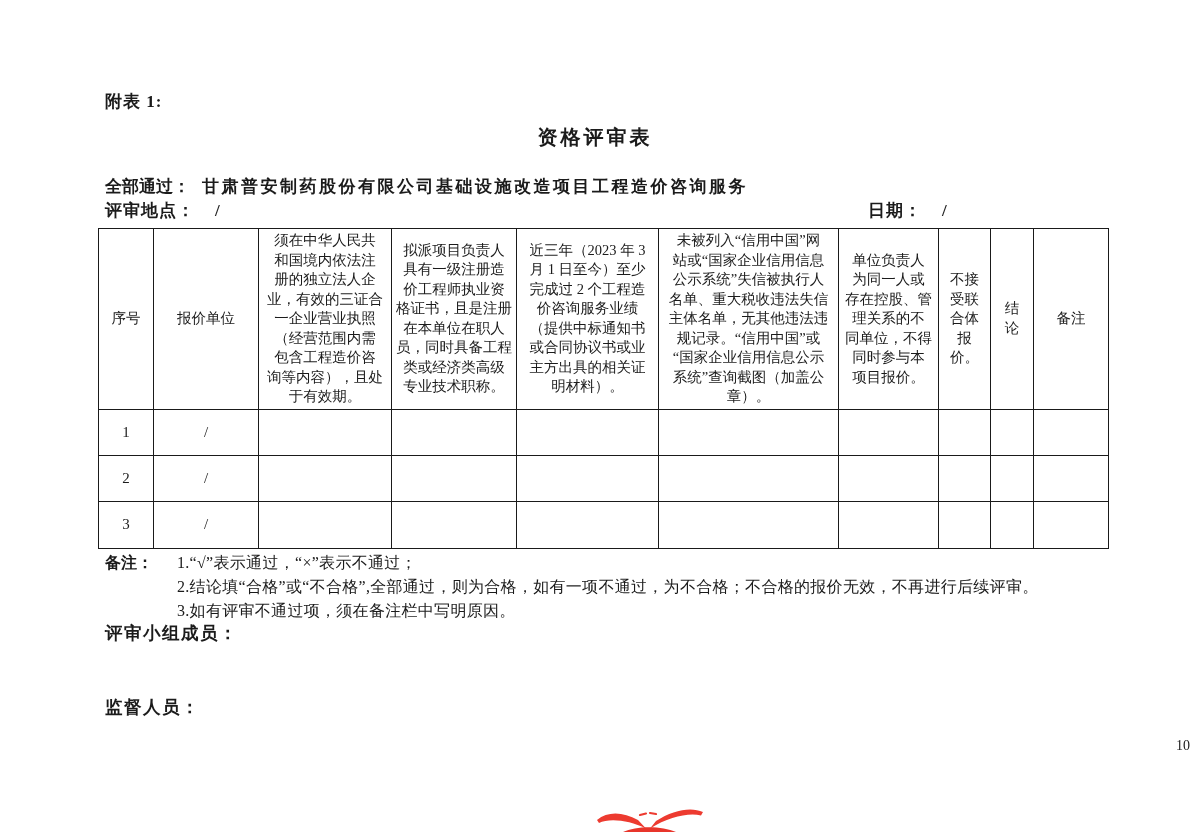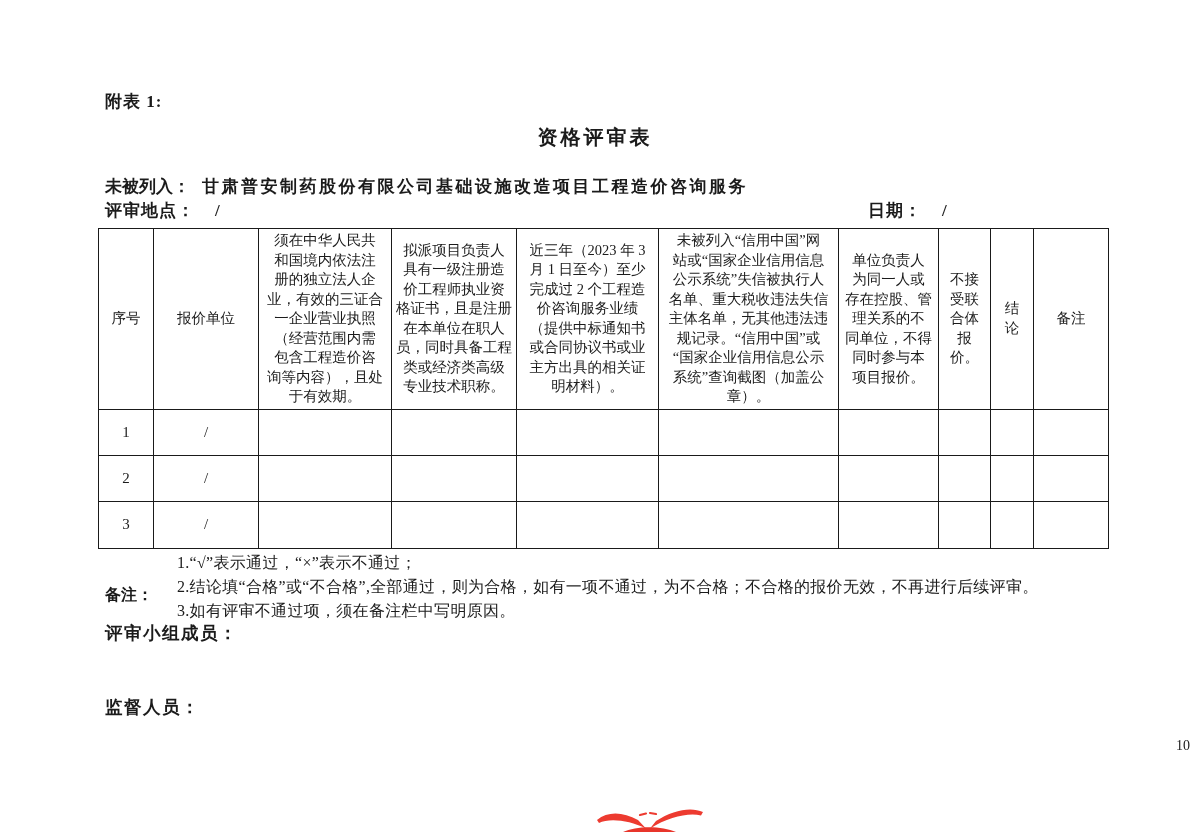--- a/index.html
+++ b/index.html
@@ -44,39 +44,39 @@
   table.review thead th{
     font-size:14.5px;font-weight:400;line-height:19.5px;
     white-space:pre-line;
   }
   table.review tbody tr{height:46px;}
   table.review tbody td{font-size:15px;}
   .notes{
     position:absolute;left:105px;top:551px;width:1020px;
     display:flex;align-items:flex-start;
   }
-  .notes-label{font-size:16px;font-weight:700;flex:0 0 auto;line-height:24px;margin-top:32px;}
+  .notes-label{font-size:16px;font-weight:700;flex:0 0 auto;line-height:24px;}
   .notes-items{margin-left:24px;}
   .notes-items .note-line{font-size:16px;line-height:24px;letter-spacing:0.3px;white-space:nowrap;}
   .team{position:absolute;left:105px;top:621px;font-size:17.5px;font-weight:700;letter-spacing:1.5px;}
   .supervisor{position:absolute;left:105px;top:695px;font-size:17.5px;font-weight:700;letter-spacing:1.5px;}
   .pagenum{position:absolute;left:0;top:738px;width:100%;text-align:right;font-size:14px;}
   .emblem{position:absolute;left:596px;top:805px;}
 </style>
 </head>
 <body>
 
 <div class="page">
 
   <div class="attach">附表 1:</div>
 
   <h1 class="title">资格评审表</h1>
 
   <div class="project-row">
-    <span class="lbl">未被列入：</span>
+    <span class="lbl">全部通过：</span>
     <span class="val">甘肃普安制药股份有限公司基础设施改造项目工程造价咨询服务</span>
   </div>
 
   <div class="loc-row">
     <span class="meta-lbl">评审地点：</span>
     <span class="meta-val">/</span>
   </div>
 
   <div class="date-row">
     <span class="meta-lbl">日期：</span>

